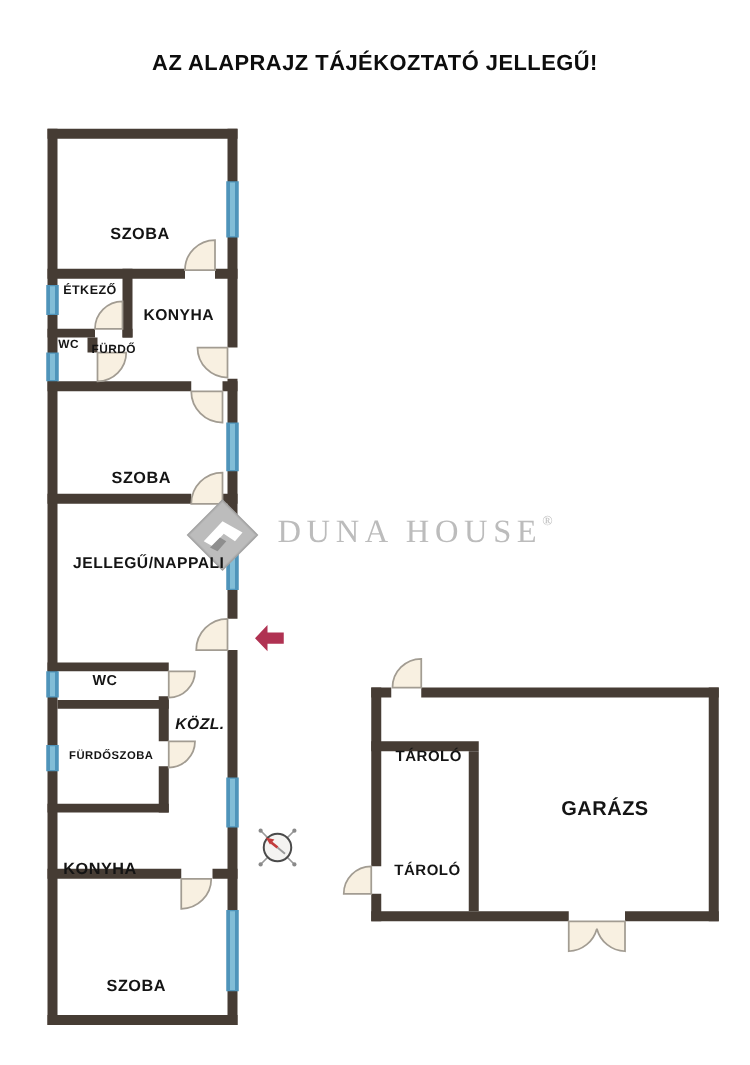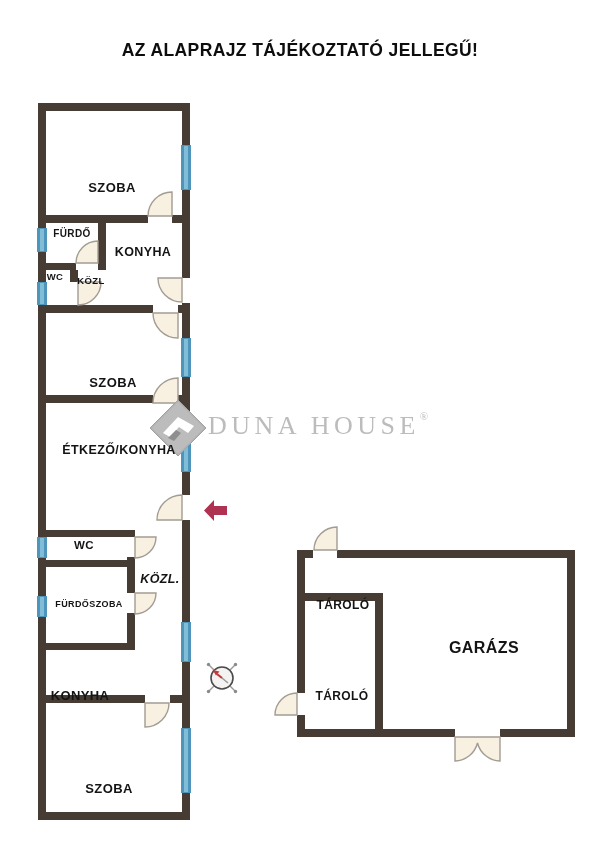--- a/index.html
+++ b/index.html
@@ -28,21 +28,21 @@
   .win-inner{fill:var(--window-blue-light);}
   .door{fill:var(--door-fill);stroke:var(--door-stroke);stroke-width:1.4;}
   .room-label{
     position:absolute;transform:translate(-50%,-50%);
     font-weight:bold;color:var(--label);letter-spacing:.4px;white-space:nowrap;
   }
   .fs13{font-size:13px;margin-top:28px;} .fs125{font-size:12.5px;} .fs12{font-size:12px;margin-top:28px;}
   .fs115{font-size:11.5px;} .fs10{font-size:10px;} .fs95{font-size:9.5px;}
   .fs9{font-size:9px;text-align:center;} .fs155{font-size:16px;}
   .watermark-text{
-    position:absolute;left:208px;top:427px;transform:translateY(-54%);
+    position:absolute;left:222px;top:427px;transform:translateY(-54%);
     font-family:"Liberation Serif",serif;color:var(--watermark);
     font-size:26px;letter-spacing:4.5px;white-space:nowrap;text-align:right;
   }
   .watermark-reg{
     font-size:11px;vertical-align:14px;letter-spacing:0;
   }
 </style>
 </head>
 <body>
 
@@ -164,26 +164,26 @@
       <circle cx="208.5" cy="691.5" r="1.7" fill="#8a8a8a"></circle>
       <circle cx="235.5" cy="691.5" r="1.7" fill="#8a8a8a"></circle>
       <circle cx="222" cy="678" r="11" fill="#f4f3f1" stroke="#4a4a4a" stroke-width="1.6"></circle>
       <line x1="222" y1="678" x2="228" y2="683" stroke="#9a9a9a" stroke-width="1.6"></line>
       <line x1="222" y1="678" x2="217" y2="674" stroke="var(--needle)" stroke-width="2.2"></line>
       <polygon points="212.5,670 219.5,671.5 216,675.5" fill="var(--needle)"></polygon>
     </g>
   </svg>
 
   <div class="room-label fs13" style="left:112px;top:159px;">SZOBA</div>
-  <div class="room-label fs10" style="left:72px;top:233px;">FÜRDŐ</div>
+  <div class="room-label fs10" style="left:72px;top:233px;">ÉTKEZŐ</div>
   <div class="room-label fs125" style="left:143px;top:252px;">KONYHA</div>
   <div class="room-label fs95" style="left:55px;top:276px;">WC</div>
-  <div class="room-label fs95" style="left:91px;top:280px;">KÖZL</div>
+  <div class="room-label fs95" style="left:91px;top:280px;">FÜRDŐ</div>
   <div class="room-label fs13" style="left:113px;top:354px;">SZOBA</div>
-  <div class="room-label fs125" style="left:119px;top:450px;">ÉTKEZŐ/KONYHA</div>
+  <div class="room-label fs125" style="left:119px;top:450px;">JELLEGŰ/NAPPALI</div>
   <div class="room-label fs115" style="left:84px;top:545px;">WC</div>
   <div class="room-label fs9" style="left:89px;top:604px;">FÜRDŐSZOBA</div>
   <div class="room-label fs125" style="left:160px;top:579px;font-style:italic;">KÖZL.</div>
   <div class="room-label fs13" style="left:80px;top:667px;">KONYHA</div>
   <div class="room-label fs13" style="left:109px;top:760px;">SZOBA</div>
 
   <div class="room-label fs12" style="left:343px;top:577px;">TÁROLÓ</div>
   <div class="room-label fs12" style="left:342px;top:668px;">TÁROLÓ</div>
   <div class="room-label fs155" style="left:484px;top:648px;">GARÁZS</div>
 

